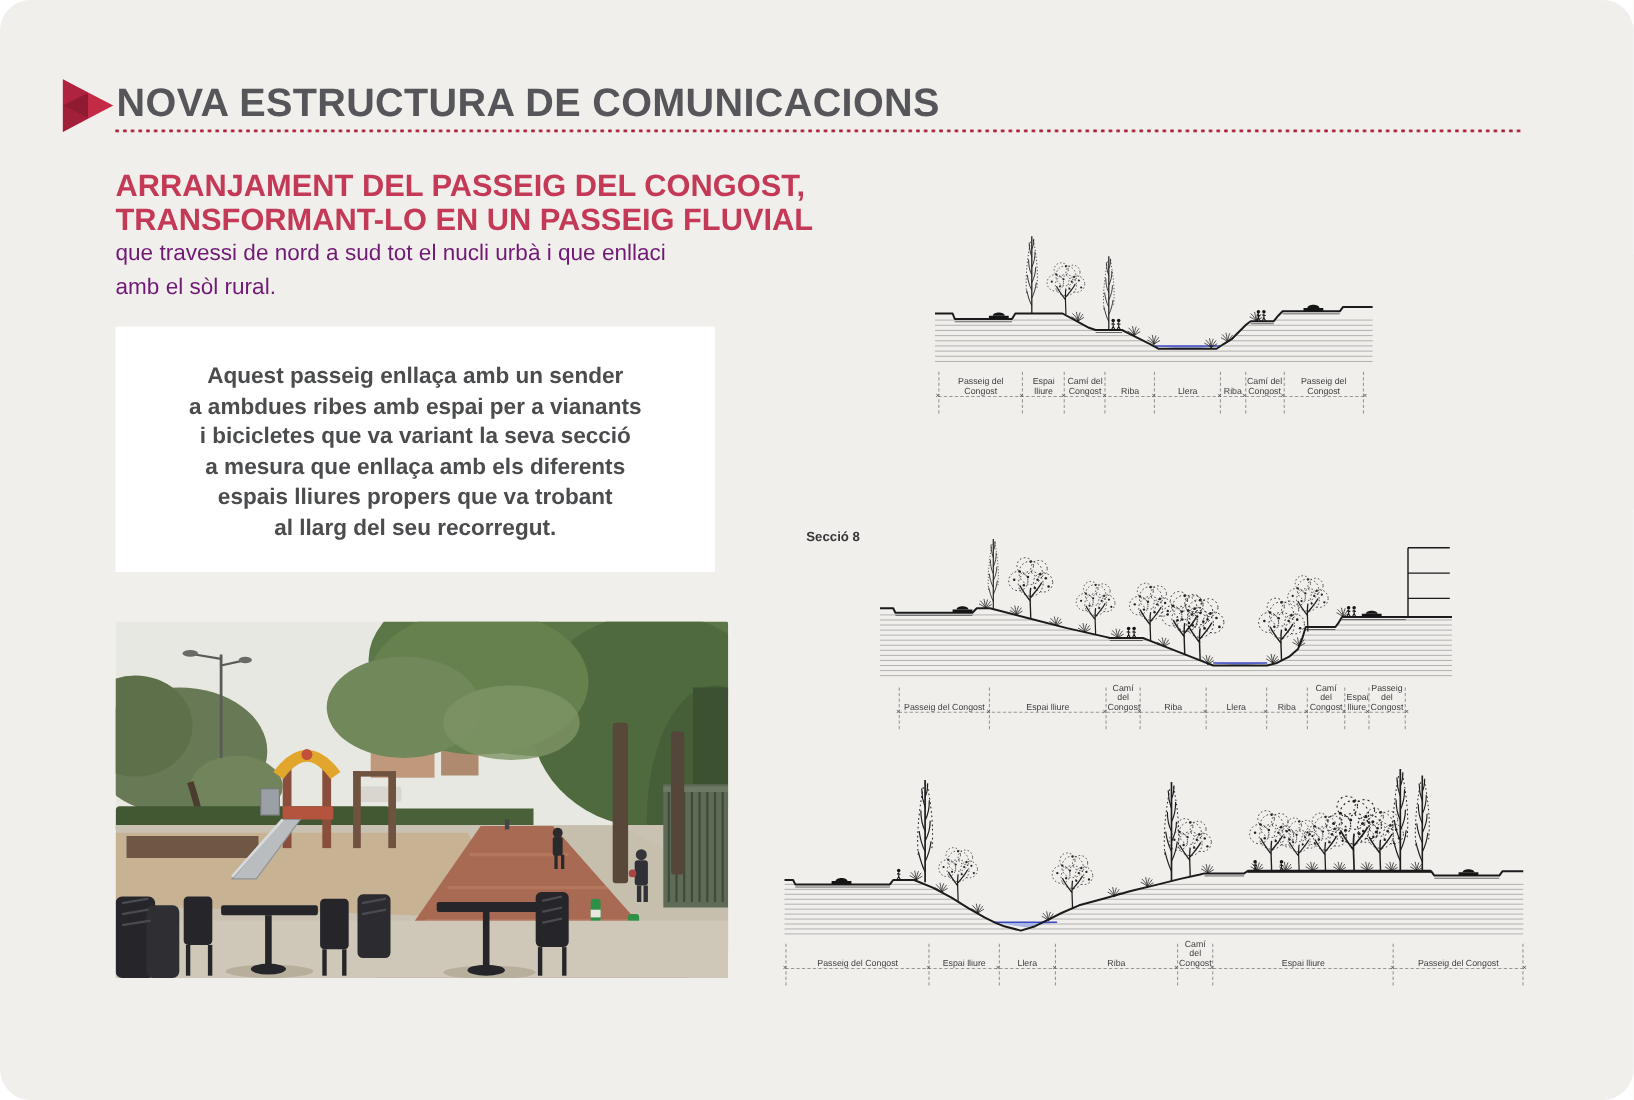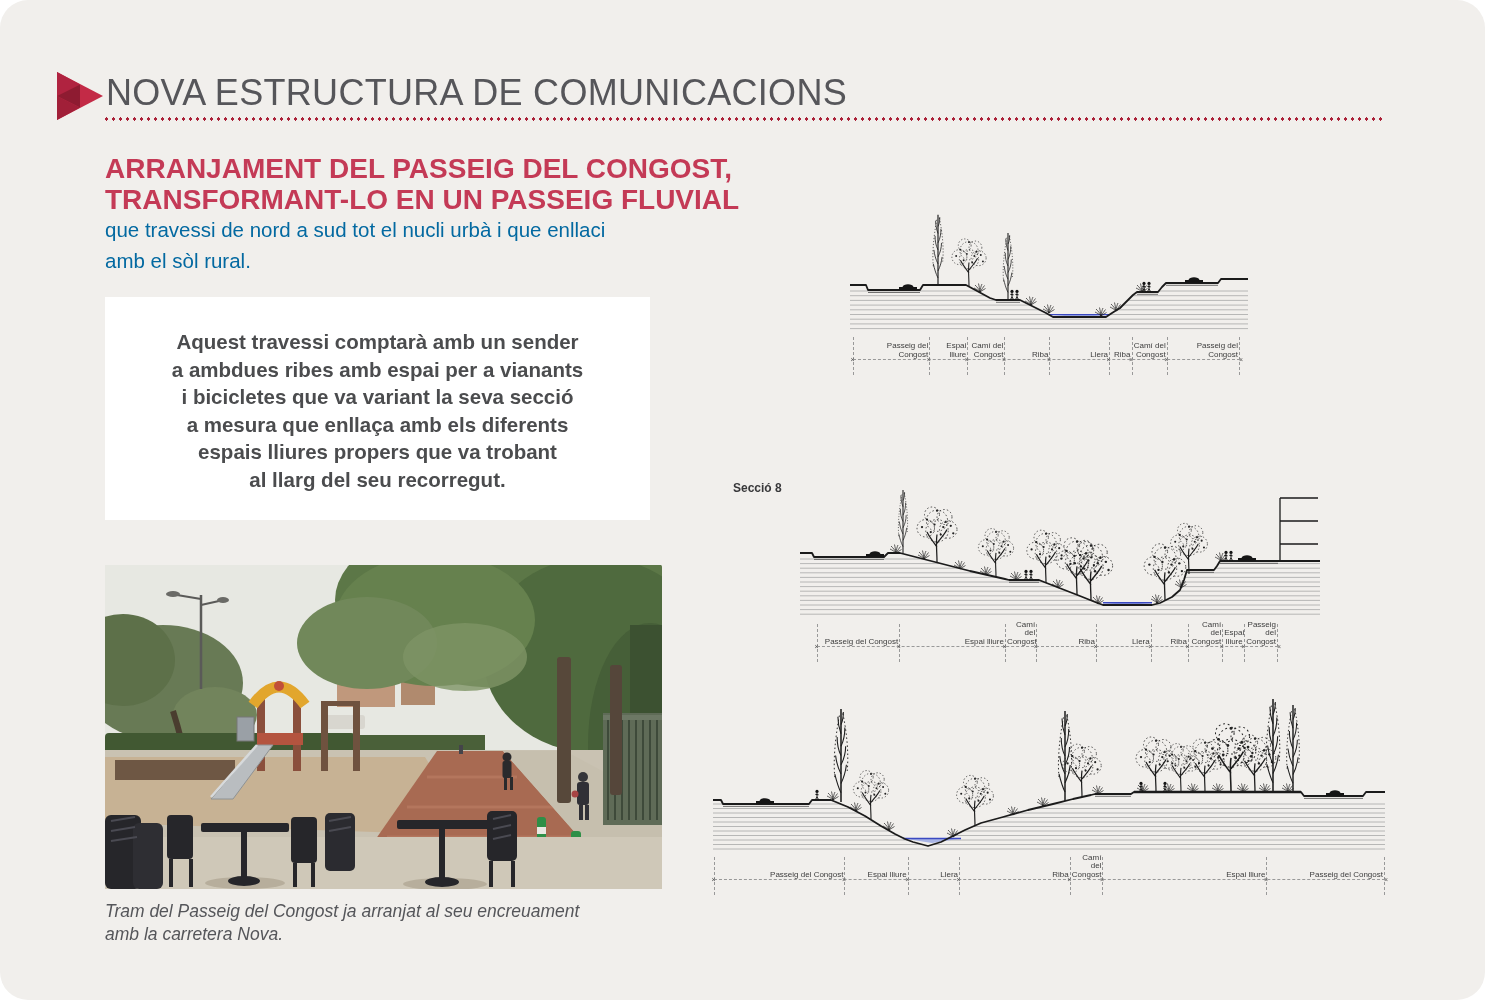--- a/index.html
+++ b/index.html
@@ -6,39 +6,39 @@
     --card-bg:#f1efec; --accent-red:#c43a56; --dot-red:#ab2138;
     --tri-red:#c32a46; --tri-dark:#8e1b31; --tri-mid:#a11f38; --tri-top:#b02340;
     --title-gray:#56565a; --ink:#1b1b1b;
   }
   *{margin:0;padding:0;box-sizing:border-box}
   body{width:1485px;height:1000px;background:#fff;font-family:"Liberation Sans",sans-serif;position:relative;overflow:hidden}
   .card{position:absolute;inset:0;background:var(--card-bg);border-radius:28px}
   .abs{position:absolute}
   .pre{white-space:pre-line}
 
-  .page-title{left:106px;top:72px;font-size:36px;font-weight:normal;color:var(--title-gray);letter-spacing:.3px}
+  .page-title{left:106px;top:72px;font-size:36px;font-weight:bold;color:var(--title-gray);letter-spacing:.3px}
   .dotted-rule{left:103px;top:116px;width:1280px;height:6px;
     background-image:radial-gradient(circle,var(--dot-red) 1.5px,transparent 1.7px);
     background-size:7px 6px;background-repeat:repeat-x;background-position:0 50%}
   .intro-heading{left:105px;top:153px;font-size:28px;font-weight:bold;line-height:31px;color:var(--accent-red)}
-  .intro-body{left:105px;top:214px;font-size:20.5px;line-height:31px;color:#0369a1}
+  .intro-body{left:105px;top:214px;font-size:20.5px;line-height:31px;color:#701a75}
   .highlight-box{left:105px;top:297px;width:545px;height:223px;background:#ffffff}
   .highlight-box .txt{padding-top:31px;text-align:center;font-size:20.5px;font-weight:bold;line-height:27.5px;color:#4b4c4e}
   .photo{left:105px;top:565px;width:557px;height:324px;overflow:hidden}
   .caption{left:105px;top:900px;font-size:17.5px;font-style:italic;line-height:23px;color:#55565a}
 
   .sec-title{font-size:12px;font-weight:bold;color:#38383a}
   .sec-band{display:flex;position:relative;height:38px}
   .sec-band::before{content:"";position:absolute;left:0;right:0;top:22px;border-top:1px dashed #999}
   .sec-band::after{content:"\00d7";position:absolute;top:18.5px;right:-3px;font-size:7px;line-height:7px;color:#555}
   .seg{flex-basis:0;min-width:0;position:relative;border-left:1px dashed #999}
   .seg:last-child{border-right:1px dashed #999}
   .seg::after{content:"\00d7";position:absolute;top:18.5px;left:-3.5px;font-size:7px;line-height:7px;color:#555}
-  .seg span{position:absolute;bottom:16px;left:1px;right:1px;text-align:right;font-size:8px;line-height:8.5px;color:#3d3d3d}
+  .seg span{position:absolute;bottom:16px;left:1px;right:1px;text-align:center;font-size:8px;line-height:8.5px;color:#3d3d3d}
 
   svg .profile{fill:none;stroke:var(--ink);stroke-width:1.8;stroke-linejoin:round}
   svg .thin{stroke:#3a3a3a;stroke-width:.7;fill:none}
   svg .strata{stroke:#a8a8a8;stroke-width:.8;fill:none}
   svg .mask{fill:var(--card-bg);stroke:none}
   svg .wline{stroke:#3b49c1;stroke-width:1.4;fill:none}
   svg .wfill{fill:#a9b5e6;stroke:none}
   svg .wall{stroke:var(--ink);stroke-width:1.3;fill:none}
 </style>
 </head>
@@ -98,21 +98,21 @@
   </svg>
   <div class="abs page-title">NOVA ESTRUCTURA DE COMUNICACIONS</div>
   <div class="abs dotted-rule"></div>
 
   <div class="abs intro-heading pre">ARRANJAMENT DEL PASSEIG DEL CONGOST,
 TRANSFORMANT-LO EN UN PASSEIG FLUVIAL</div>
   <div class="abs intro-body pre">que travessi de nord a sud tot el nucli urbà i que enllaci
 amb el sòl rural.</div>
 
   <div class="abs highlight-box">
-    <div class="txt pre">Aquest travessi comptarà amb un sender
+    <div class="txt pre">Aquest passeig enllaça amb un sender
 a ambdues ribes amb espai per a vianants
 i bicicletes que va variant la seva secció
 a mesura que enllaça amb els diferents
 espais lliures propers que va trobant
 al llarg del seu recorregut.</div>
   </div>
 
   <div class="abs photo">
     <svg width="557" height="324" viewBox="0 0 557 324">
       <rect x="0" y="0" width="557" height="190" fill="#e7e8e2"></rect>
@@ -229,22 +229,20 @@
         <rect x="292" y="255" width="92" height="9" rx="2"></rect>
         <rect x="334" y="264" width="6" height="50"></rect>
         <ellipse cx="337" cy="317" rx="17" ry="5"></ellipse>
         <rect x="382" y="246" width="30" height="50" rx="5"></rect>
         <rect x="384" y="296" width="4" height="26"></rect>
           <rect x="406" y="296" width="4" height="26"></rect>
         <path d="M388,254 L406,250 M388,264 L406,260 M388,274 L406,270" stroke="#4a4a52" stroke-width="2" fill="none"></path>
       </g>
     </svg>
   </div>
-  <div class="abs caption pre">Tram del Passeig del Congost ja arranjat al seu encreuament
-amb la carretera Nova.</div>
 
   <div class="abs" style="left:850px;top:205px;width:398px">
     <svg width="398" height="128" viewBox="0 0 398 128">
       <path class="strata" d="M0,86H398 M0,90.7H398 M0,95.4H398 M0,100.1H398 M0,104.8H398 M0,109.5H398 M0,114.2H398 M0,118.9H398 M0,123.6H398"></path>
       <polygon class="mask" points="0,0 398,0 398,74 371,74 368,78 316,78 312,82 308,87 287,87 283,90 270,103 262,108 256,112 203,112 196,108 176,98 170,95 146,95 140,93 116,80 73,80 70,85 18,85 16,80 0,80"></polygon>
       <polygon class="wfill" points="200,109.6 259,109.6 229,112.4"></polygon>
       <path class="wline" d="M200,109.6 H259"></path>
       <path class="thin" d="M18,87.5H70 M146,97.3H170 M287,89.3H308 M316,80.3H368"></path>
       <path class="profile" d="M0,80 H16 L18,85 H70 L73,80 H116 L140,93 L146,95 H170 L176,98 L196,108 L203,112 H256 L262,108 L270,103 L283,90 L287,87 H308 L312,82 L316,78 H368 L371,74 H398"></path>
       <use href="#poplar" transform="translate(88,80) scale(1.17)"></use>

